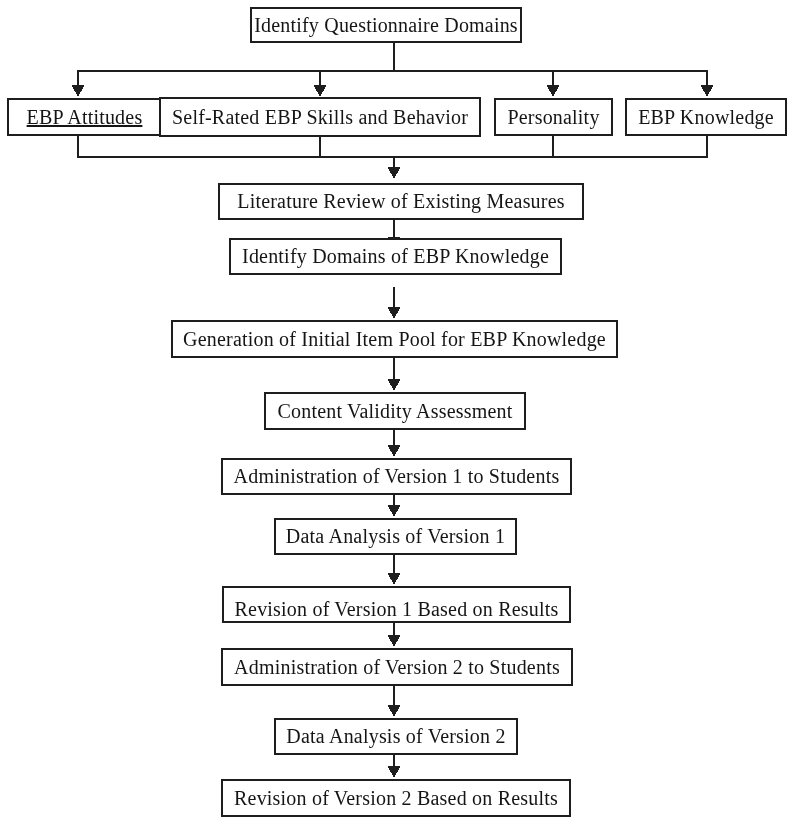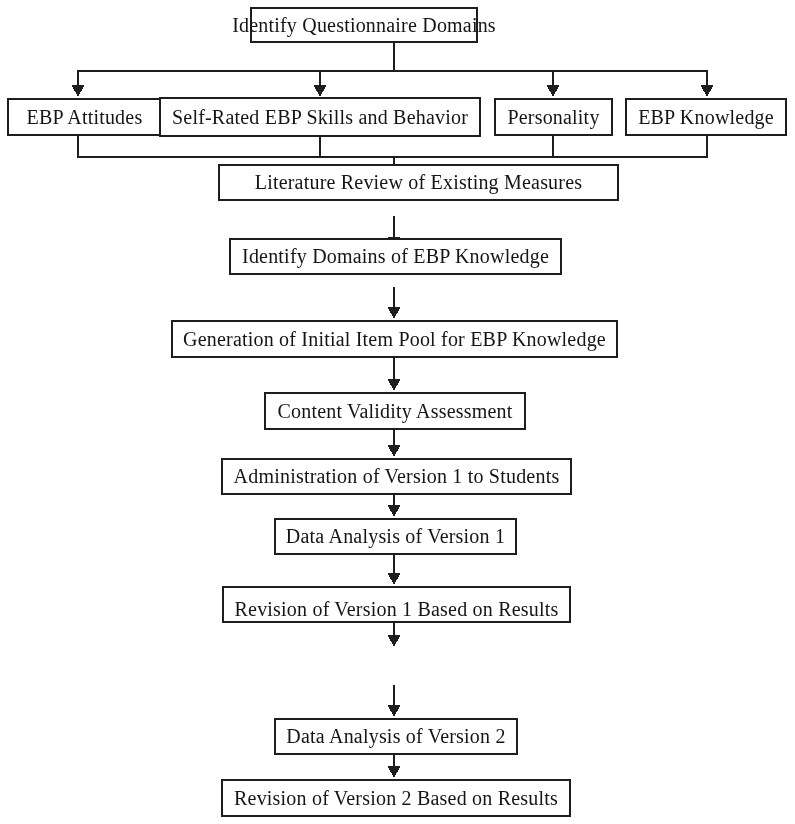--- a/index.html
+++ b/index.html
@@ -109,41 +109,41 @@
     <g>
       <line x1="394" y1="685" x2="394" y2="706"></line>
       <polygon points="387.5,705 400.5,705 394,717"></polygon>
     </g>
     <g>
       <line x1="394" y1="755" x2="394" y2="767"></line>
       <polygon points="387.5,766 400.5,766 394,778"></polygon>
     </g>
   </svg>
 
-  <div class="node" style="left:250px; top:7px; width:228px; height:36px;">
+  <div class="node" style="left:250px; top:7px; width:272px; height:36px;">
     <span>Identify Questionnaire Domains</span>
   </div>
 
-  <div class="node" style="left:7px; top:98px; width:155px; height:38px;">
+  <div class="node" style="left:7px; top:98px; width:155px; height:38px;text-decoration:underline;">
     <span>EBP Attitudes</span>
   </div>
 
   <div class="node" style="left:159px; top:97px; width:322px; height:40px;">
     <span>Self-Rated EBP Skills and Behavior</span>
   </div>
 
   <div class="node" style="left:494px; top:98px; width:119px; height:38px;">
     <span>Personality</span>
   </div>
 
   <div class="node" style="left:625px; top:98px; width:162px; height:38px;">
     <span>EBP Knowledge</span>
   </div>
 
-  <div class="node" style="left:218px; top:164px; width:401px; height:37px;">
+  <div class="node" style="left:218px; top:183px; width:366px; height:37px;">
     <span>Literature Review of Existing Measures</span>
   </div>
 
   <div class="node" style="left:229px; top:238px; width:333px; height:37px;">
     <span>Identify Domains of EBP Knowledge</span>
   </div>
 
   <div class="node" style="left:171px; top:320px; width:447px; height:38px;">
     <span>Generation of Initial Item Pool for EBP Knowledge</span>
   </div>
@@ -157,20 +157,23 @@
   </div>
 
   <div class="node" style="left:274px; top:518px; width:243px; height:37px;">
     <span>Data Analysis of Version 1</span>
   </div>
 
   <div class="node" style="left:222px; top:586px; width:349px; height:37px;align-items:flex-end;">
     <span>Revision of Version 1 Based on Results</span>
   </div>
 
+  <div class="node" style="left:221px; top:648px; width:352px; height:38px;">
+    <span>Administration of Version 2 to Students</span>
+  </div>
 
   <div class="node" style="left:274px; top:718px; width:244px; height:37px;">
     <span>Data Analysis of Version 2</span>
   </div>
 
   <div class="node" style="left:221px; top:779px; width:350px; height:38px;">
     <span>Revision of Version 2 Based on Results</span>
   </div>
 
 </div>

